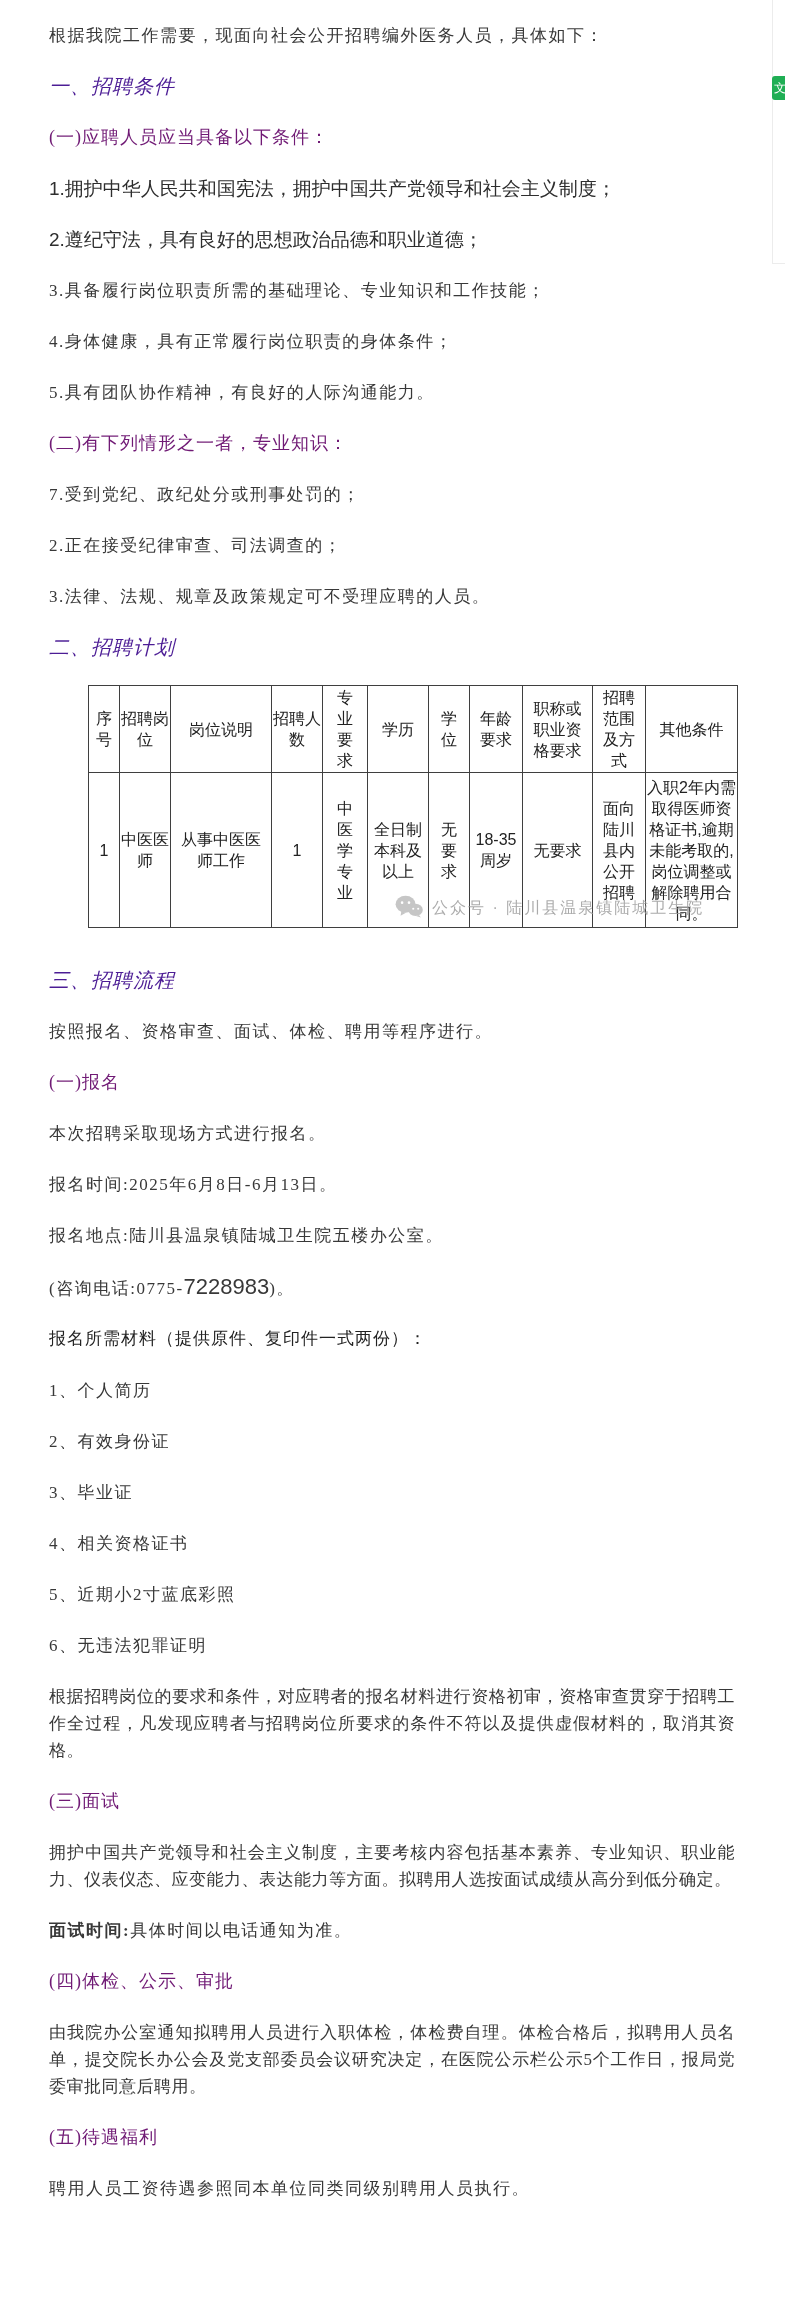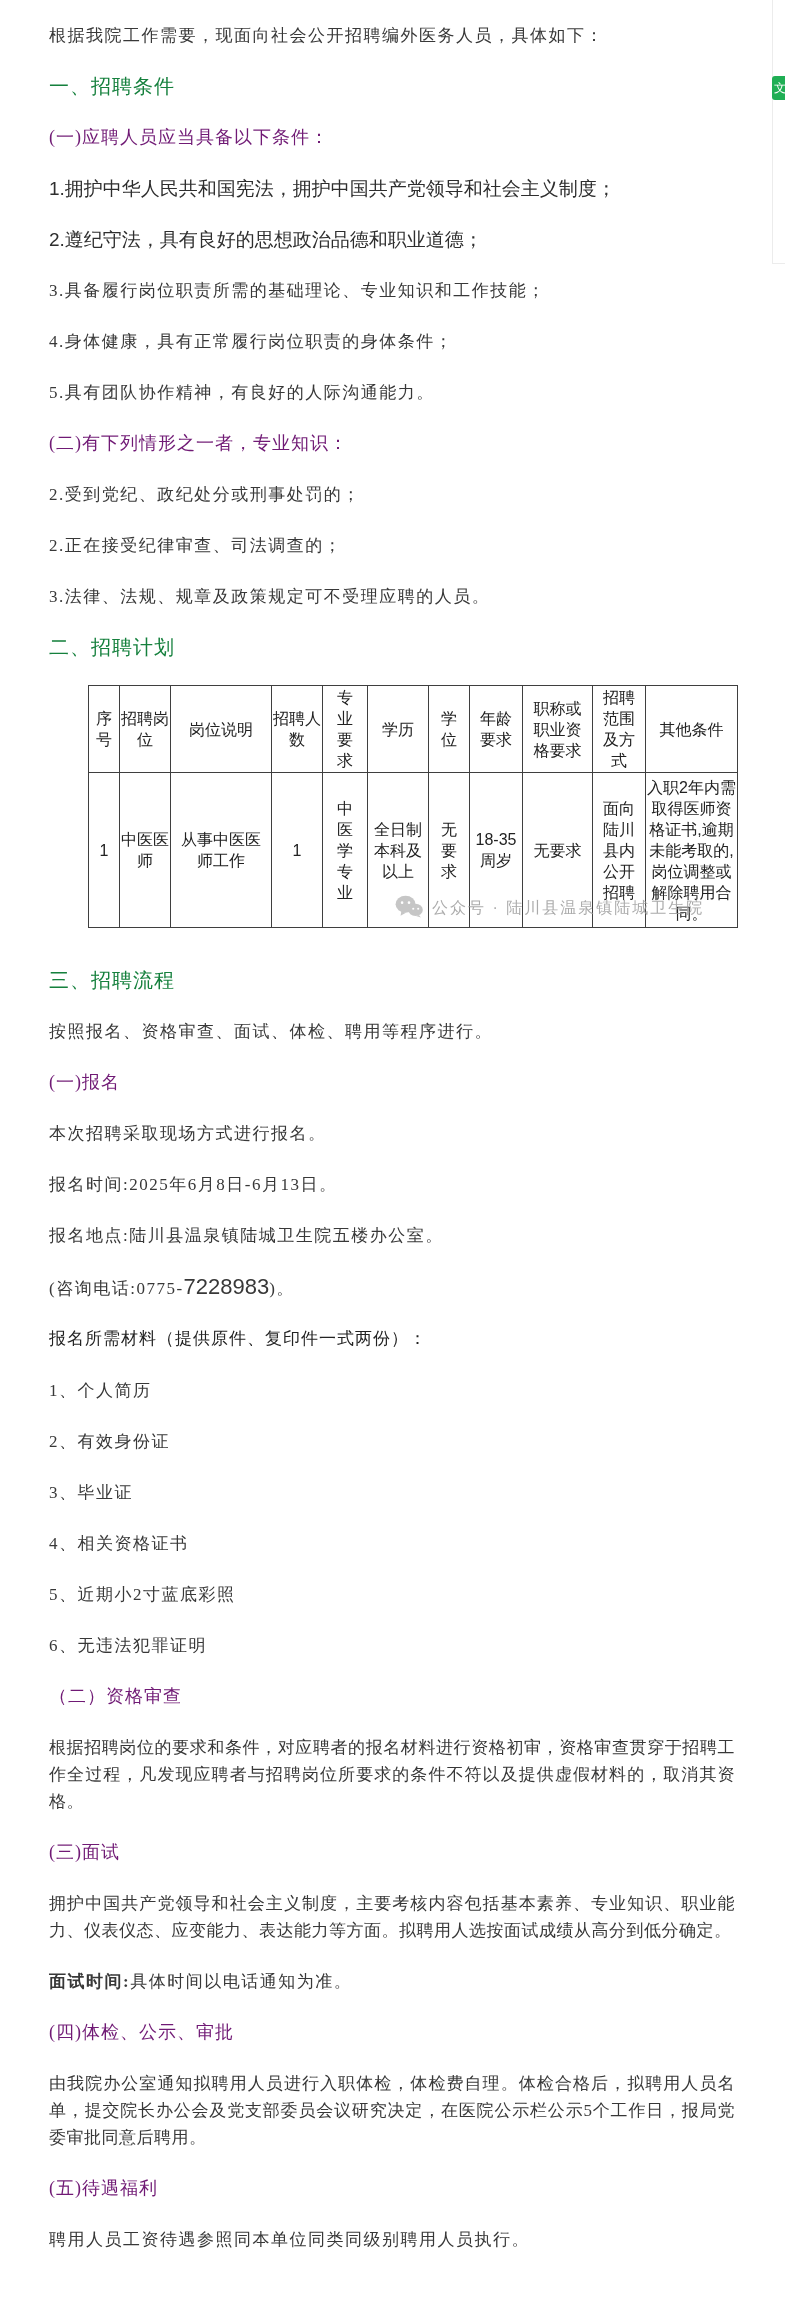--- a/index.html
+++ b/index.html
@@ -12,21 +12,21 @@
 
   .content p,.content h2,.content h3{margin:0 0 24px 0;line-height:27px;font-weight:400;}
 
   
   .kai{font-family:"Liberation Serif","DejaVu Serif",serif;font-size:17px;letter-spacing:1.5px;color:#383838;}
   .para{font-family:"Liberation Serif","DejaVu Serif",serif;font-size:17px;letter-spacing:.5px;
         text-align:justify;color:#383838;}
   
   .hei{font-family:"Liberation Sans","DejaVu Sans",sans-serif;font-size:19px;color:#2e2e2e;}
 
-  .h-main{font-size:20px;font-weight:700;color:#15803d;font-family:"Liberation Sans","DejaVu Sans",sans-serif;letter-spacing:1px;}
+  .h-main{font-size:20px;font-weight:700;color:#4c1d95;font-family:"Liberation Sans","DejaVu Sans",sans-serif;letter-spacing:1px;font-style:italic;}
   .h-sub{font-size:18px;font-weight:700;color:#701a75;font-family:"Liberation Serif","DejaVu Serif",serif;letter-spacing:1px;}
   .h-sub-sm{font-size:17px;font-weight:700;color:#222;font-family:Liberation Mono, monospace;letter-spacing:1px;}
   strong{font-weight:700;}
   .phone{font-family:"Liberation Sans","DejaVu Sans",sans-serif;font-size:22px;letter-spacing:0;}
 
   
   .tbl-wrap{margin:0 0 39px 39px;}
   table.plan{border-collapse:collapse;table-layout:fixed;width:650px;
              font-family:"Liberation Sans","DejaVu Sans",sans-serif;}
   table.plan th,table.plan td{
@@ -70,21 +70,21 @@
   <h2 class="h-main">一、招聘条件</h2>
 
   <h3 class="h-sub">(一)应聘人员应当具备以下条件：</h3>
   <p class="hei">1.拥护中华人民共和国宪法，拥护中国共产党领导和社会主义制度；</p>
   <p class="hei">2.遵纪守法，具有良好的思想政治品德和职业道德；</p>
   <p class="kai">3.具备履行岗位职责所需的基础理论、专业知识和工作技能；</p>
   <p class="kai">4.身体健康，具有正常履行岗位职责的身体条件；</p>
   <p class="kai">5.具有团队协作精神，有良好的人际沟通能力。</p>
 
   <h3 class="h-sub">(二)有下列情形之一者，专业知识：</h3>
-  <p class="kai">2.受到党纪、政纪处分或刑事处罚的；</p>
+  <p class="kai">7.受到党纪、政纪处分或刑事处罚的；</p>
   <p class="kai">2.正在接受纪律审查、司法调查的；</p>
   <p class="kai">3.法律、法规、规章及政策规定可不受理应聘的人员。</p>
 
   <h2 class="h-main">二、招聘计划</h2>
 
   <div class="tbl-wrap">
     <table class="plan">
       <colgroup>
         <col style="width:31px">
           <col style="width:51px">
@@ -140,21 +140,20 @@
   <p class="kai">报名地点:陆川县温泉镇陆城卫生院五楼办公室。</p>
   <p class="kai"><span>(咨询电话:0775-</span><span class="phone">7228983</span><span>)。</span></p>
   <p class="h-sub-sm">报名所需材料（提供原件、复印件一式两份）：</p>
   <p class="kai">1、个人简历</p>
   <p class="kai">2、有效身份证</p>
   <p class="kai">3、毕业证</p>
   <p class="kai">4、相关资格证书</p>
   <p class="kai">5、近期小2寸蓝底彩照</p>
   <p class="kai">6、无违法犯罪证明</p>
 
-  <h3 class="h-sub">（二）资格审查</h3>
   <p class="para">根据招聘岗位的要求和条件，对应聘者的报名材料进行资格初审，资格审查贯穿于招聘工作全过程，凡发现应聘者与招聘岗位所要求的条件不符以及提供虚假材料的，取消其资格。</p>
 
   <h3 class="h-sub">(三)面试</h3>
   <p class="para">拥护中国共产党领导和社会主义制度，主要考核内容包括基本素养、专业知识、职业能力、仪表仪态、应变能力、表达能力等方面。拟聘用人选按面试成绩从高分到低分确定。</p>
   <p class="kai"><strong>面试时间:</strong><span>具体时间以电话通知为准。</span></p>
 
   <h3 class="h-sub">(四)体检、公示、审批</h3>
   <p class="para">由我院办公室通知拟聘用人员进行入职体检，体检费自理。体检合格后，拟聘用人员名单，提交院长办公会及党支部委员会议研究决定，在医院公示栏公示5个工作日，报局党委审批同意后聘用。</p>
 
   <h3 class="h-sub">(五)待遇福利</h3>

